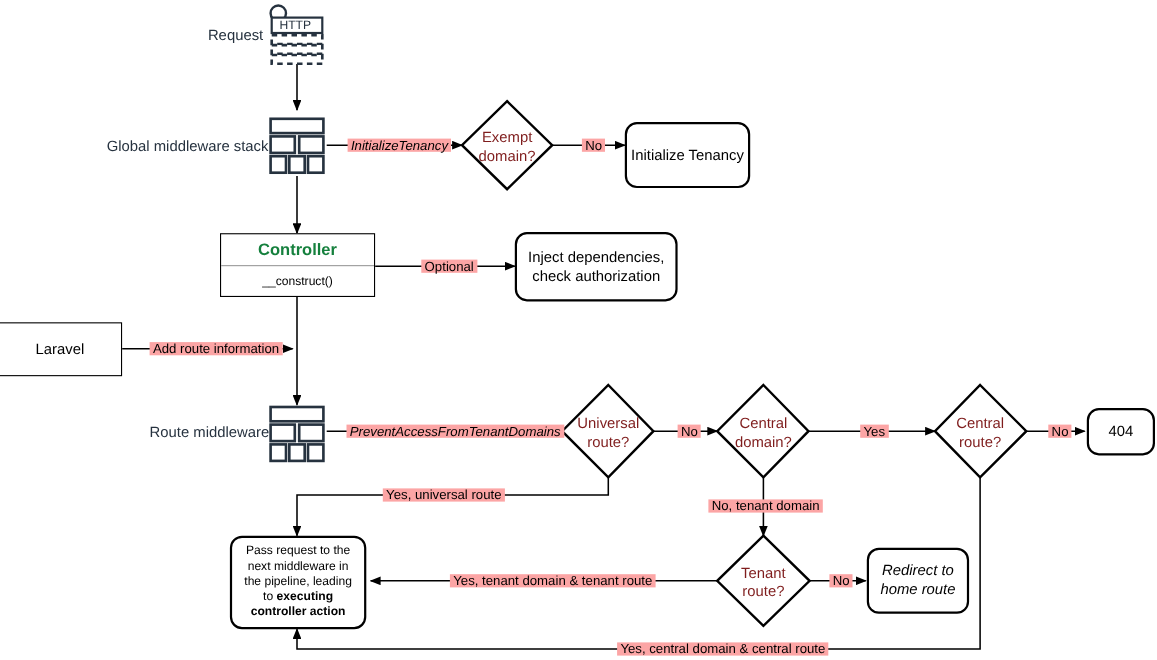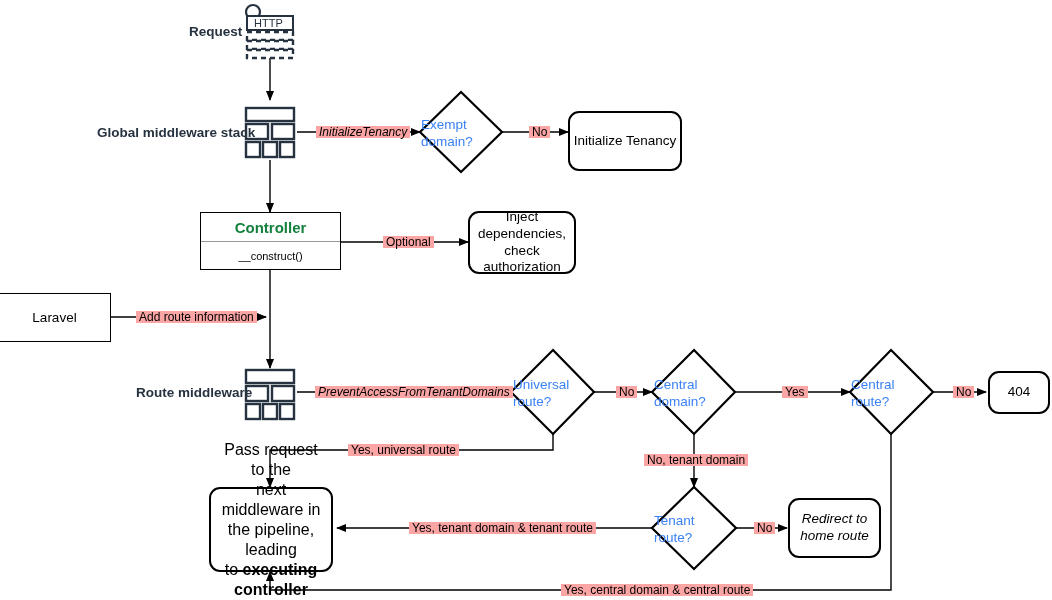--- a/index.html
+++ b/index.html
@@ -2,28 +2,28 @@
 <html><head>
 <meta charset="utf-8">
 <style>
   html,body{margin:0;padding:0;background:#ffffff;}
   body{width:1052px;height:600px;font-family:"Liberation Sans",sans-serif;overflow:hidden;}
   #stage{position:relative;width:1052px;height:600px;}
   svg#wires{position:absolute;left:0;top:0;width:1052px;height:600px;}
   .node{position:absolute;box-sizing:border-box;display:flex;align-items:center;justify-content:center;text-align:center;}
   .rounded{border:2.4px solid #000;border-radius:11px;background:#fff;font-size:13.5px;color:#000;line-height:1.25;}
   .plain{border:1.2px solid #000;background:#fff;font-size:13.5px;color:#000;}
-  .lbl{position:absolute;font-weight:bold;font-size:13.5px;color:#26323f;white-space:nowrap;text-align:center;}
+  .lbl{position:absolute;font-weight:normal;font-size:13.5px;color:#26323f;white-space:nowrap;text-align:center;}
   .edge-label{position:absolute;font-size:12px;color:#000;background:#fca5a5;padding:0 3px;white-space:nowrap;line-height:1;}
   .edge-label.ital{font-style:italic;}
-  .diamond-text{position:absolute;font-size:13.5px;color:#3b82f6;text-align:left;line-height:1.25;white-space:nowrap;}
+  .diamond-text{position:absolute;font-size:13.5px;color:#7f1d1d;text-align:center;line-height:1.25;white-space:nowrap;}
   .ctrl{position:absolute;box-sizing:border-box;border:1.4px solid #000;background:#fff;}
   .ctrl-title{height:28px;display:flex;align-items:center;justify-content:center;font-weight:bold;font-size:15px;color:#15803d;border-bottom:1.2px solid #999;}
   .ctrl-body{display:flex;align-items:center;justify-content:center;font-size:11px;color:#000;height:28px;}
-  .passbox{flex-direction:column;padding:4px 6px;font-size:16px;}
+  .passbox{flex-direction:column;padding:4px 6px;font-size:11px;}
   .b{font-weight:bold;}
 </style>
 </head>
 <body>
 
 <div id="stage">
 
   <svg id="wires" viewBox="0 0 1052 600">
     <defs>
       <marker id="ah" markerWidth="10" markerHeight="8" refX="9" refY="4" orient="auto" markerUnits="userSpaceOnUse">
@@ -120,21 +120,21 @@
     <div>Central</div>
     <div>route?</div>
   </div>
   <div class="diamond-text" style="left:654px;top:513px;width:80px;">
     <div>Tenant</div>
     <div>route?</div>
   </div>
 
   <div class="node rounded" style="left:568px;top:111px;width:114px;height:60px;">Initialize Tenancy</div>
 
-  <div class="node rounded" style="left:468px;top:211px;width:108px;height:63px;flex-direction:column;">
+  <div class="node rounded" style="left:468px;top:211px;width:148px;height:63px;flex-direction:column;">
     <div>Inject dependencies,</div>
     <div>check authorization</div>
   </div>
 
   <div class="node plain" style="left:-2px;top:293px;width:113px;height:49px;">Laravel</div>
 
   <div class="node rounded" style="left:988px;top:371px;width:62px;height:43px;">404</div>
 
   <div class="node rounded" style="left:788px;top:498px;width:93px;height:60px;flex-direction:column;font-style:italic;">
     <div>Redirect to</div>

